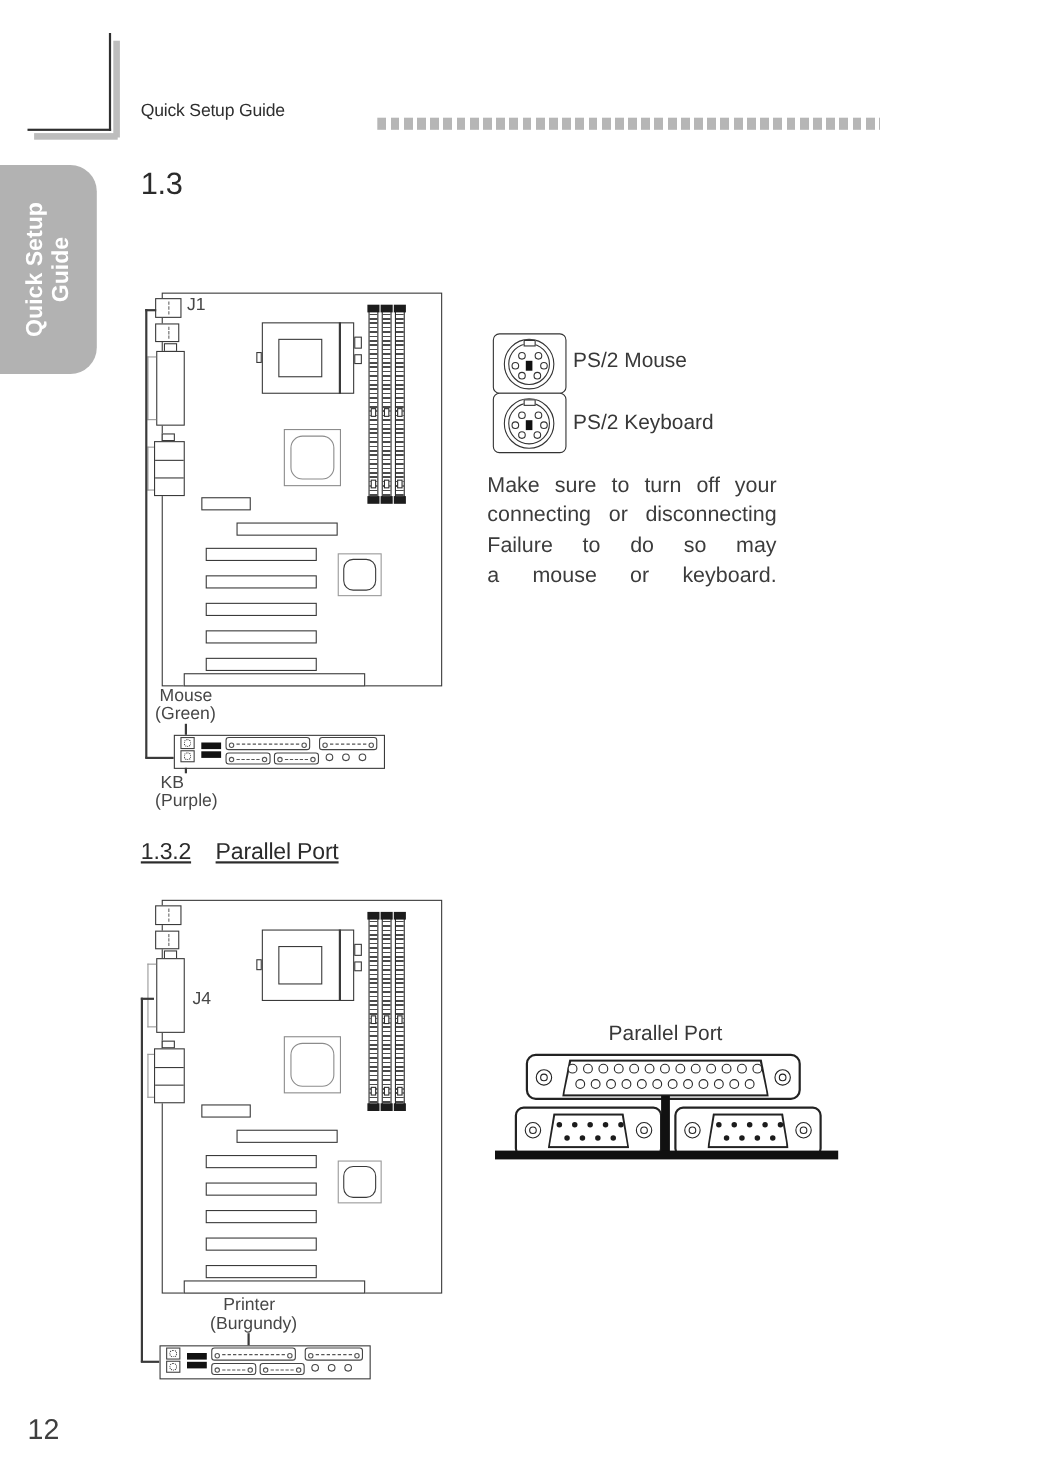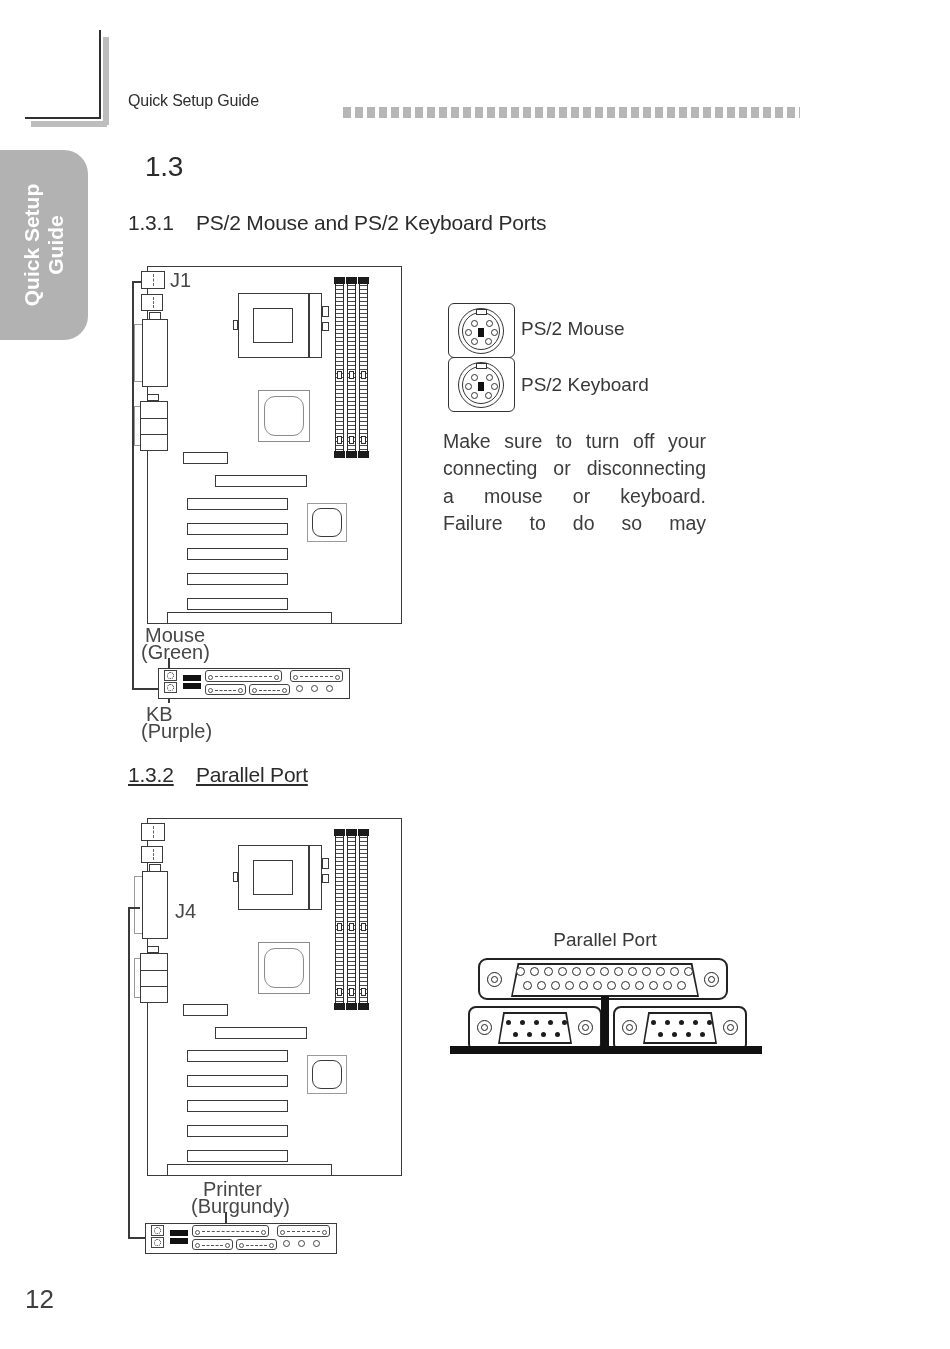--- a/index.html
+++ b/index.html
@@ -17,31 +17,31 @@
             background:repeating-linear-gradient(to right,#b6b6b6 0 8px,transparent 8px 12px);}
   .side-tab{left:0;top:150px;width:88px;height:190px;background:#b2b2b2;
             border-radius:0 24px 24px 0;}
   .side-tab-text{position:absolute;left:-51px;top:51px;width:190px;height:88px;
             transform:rotate(-90deg);display:flex;flex-direction:column;justify-content:center;
             text-align:center;color:#fff;font-weight:bold;font-size:21px;line-height:24px;}
   .pgnum{left:25px;top:1284px;font-size:26px;color:#3f3f3f;}
 
   
   .h1{left:128px;top:151px;font-size:28px;color:#2b2b2b;display:flex;letter-spacing:-0.3px;}
-  .h1 .num{width:55px;text-align:right;}
+  .h1 .num{width:55px;}
   .h2{font-size:21px;color:#2b2b2b;display:flex;letter-spacing:-0.2px;}
   .h2 .num{width:68px;}
   .h2a{left:128px;top:211px;}
   .h2b{left:128px;top:763px;text-decoration:underline;}
 
   
   .s{border:1.5px solid #3a3a3a;background:#fff;}
   .lnv{width:1.5px;background:#3a3a3a;}
   .lnh{height:1.5px;background:#3a3a3a;}
-  .lab{font-size:20px;color:#474747;white-space:nowrap;}
+  .lab{font-size:16px;color:#474747;white-space:nowrap;}
 
   
   .mobo{left:8px;top:6px;width:276px;height:362px;}
   .mobo div{position:absolute;box-sizing:border-box;}
   .bd{left:14px;top:0;width:255px;height:358px;border:1.5px solid #3a3a3a;}
   .b1{left:8px;top:5px;width:24px;height:18px;}
   .b2{left:8px;top:28px;width:22px;height:17px;}
   .dashv{border-left:1px dashed #666;top:2px;bottom:2px;left:11px;}
   .dbtab{left:16px;top:46px;width:12px;height:8px;}
   .dbmain{left:9px;top:53px;width:26px;height:68px;}
@@ -148,24 +148,20 @@
   <div class="abs side-tab">
     <div class="side-tab-text">
       <span>Quick Setup</span>
       <span>Guide</span>
     </div>
   </div>
 
   <div class="abs h1">
     <span class="num">1.3</span>
   </div>
-  <div class="abs h2 h2a">
-    <span class="num">1.3.1</span>
-    <span>PS/2 Mouse and PS/2 Keyboard Ports</span>
-  </div>
 
   <div class="abs" id="d1" style="left:125px;top:260px;width:320px;height:480px;">
     <div class="abs mobo">
       <div class="bd"></div>
       <div class="b1 s">
           <div class="dashv"></div>
         </div>
       <div class="b2 s">
           <div class="dashv"></div>
         </div>
@@ -282,22 +278,22 @@
       <div class="pin k5"></div>
       <div class="pin k6"></div>
     <div class="cbar"></div>
   </div>
   <div class="abs legend-txt" style="left:521px;top:318px;">PS/2 Mouse</div>
   <div class="abs legend-txt" style="left:521px;top:374px;">PS/2 Keyboard</div>
 
   <div class="abs warn">
     <div class="jl">Make sure to turn off your</div>
     <div class="jl">connecting or disconnecting</div>
+    <div class="jl">Failure to do so may</div>
     <div class="jl">a mouse or keyboard.</div>
-    <div class="jl">Failure to do so may</div>
   </div>
 
   <div class="abs h2 h2b">
     <span class="num">1.3.2</span>
     <span>Parallel Port</span>
   </div>
 
   <div class="abs" id="d2" style="left:125px;top:812px;width:320px;height:480px;">
     <div class="abs" id="board-slot-2" style="left:0;top:0;width:320px;height:480px;">
         <div class="abs mobo">

